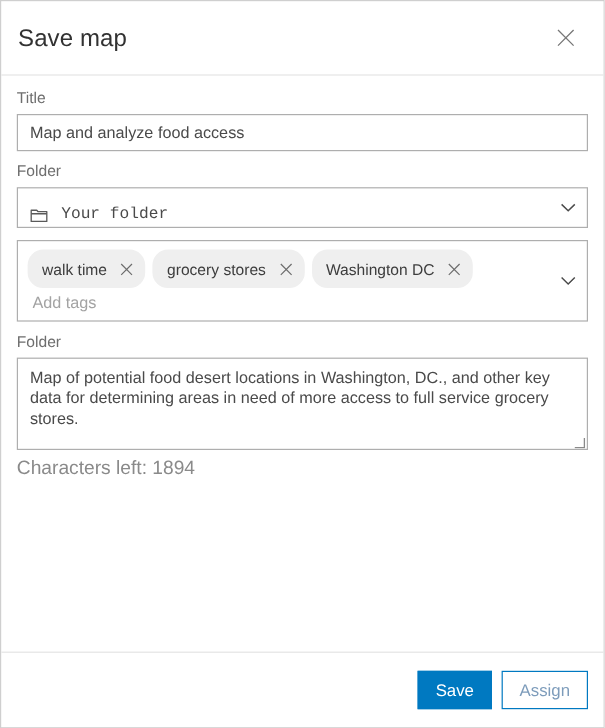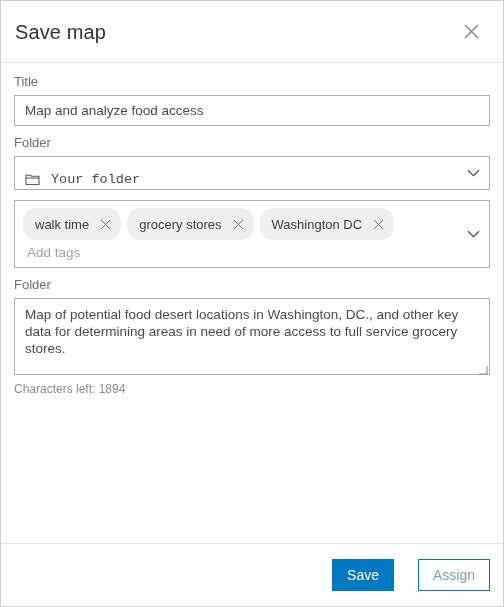--- a/index.html
+++ b/index.html
@@ -198,37 +198,37 @@
   }
   .resize-grip {
     position: absolute;
     right: 2px;
     bottom: 2px;
     width: 12px;
     height: 12px;
     pointer-events: none;
   }
   .char-left {
-    font-size: 12px;
+    font-size: 16px;
     color: #8a8a8a;
     margin-top: 7px;
     display: block;
   }
 
   
   .dlg-footer {
     height: 63px;
     min-height: 63px;
     box-sizing: border-box;
     border-top: 1px solid #e4e4e4;
     display: flex;
     align-items: center;
     justify-content: flex-end;
     padding: 0 13px;
-    gap: 24px;
+    gap: 8px;
     margin-top: 32px;
   }
   .btn {
     height: 32px;
     min-width: 54px;
     box-sizing: border-box;
     font-family: "Liberation Sans", sans-serif;
     font-size: 14px;
     padding: 0 14px;
     cursor: pointer;

